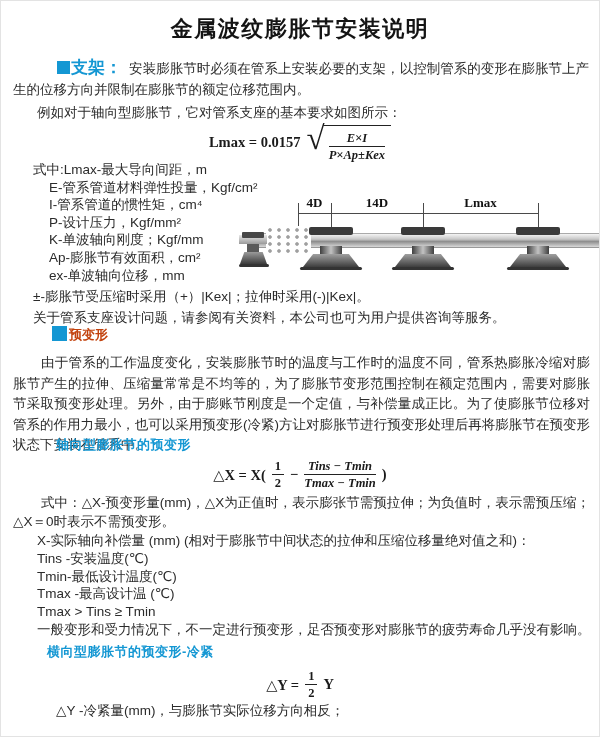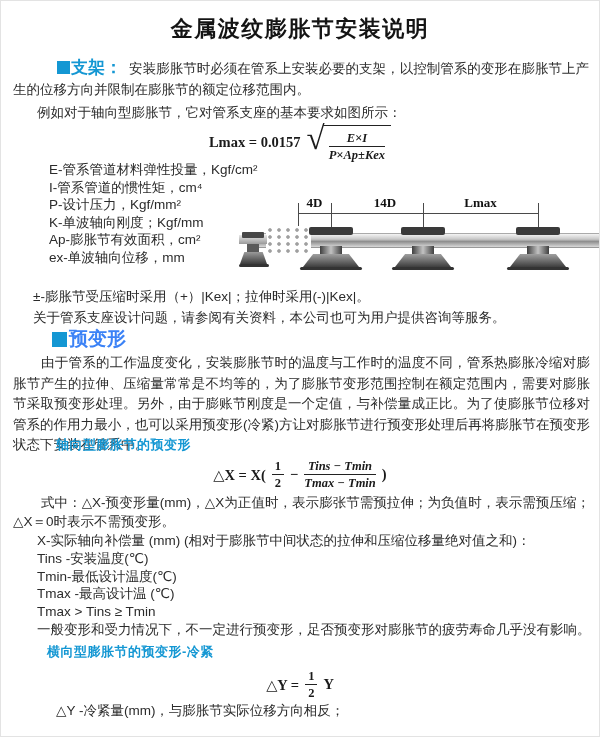--- a/index.html
+++ b/index.html
@@ -18,21 +18,21 @@
   .sq13{width:13px;height:13px;vertical-align:-1px;margin-right:1px;}
   .sq15{width:15px;height:15px;vertical-align:-2px;margin-right:2px;}
   .accent-head{font-size:17px;font-weight:bold;color:#1497d3;margin-right:7px;}
   .intro{top:56px;left:12px;width:576px;text-align:justify;text-indent:44px;}
   .example{top:103px;left:36px;}
   .note-line{font-size:13.5px;line-height:17px;}
   .defs{top:160px;left:32px;font-size:13.5px;line-height:17.6px;}
   .defs .ind{padding-left:16px;}
   .kexnote{top:287px;left:32px;}
   .servicenote{top:308px;left:32px;}
-  .sec2head{top:325px;left:12px;font-size:19px;font-weight:bold;color:#3b82f6;padding-left:39px;}
+  .sec2head{top:325px;left:12px;font-size:13px;font-weight:bold;color:#c2410c;padding-left:39px;}
   .para2{top:352px;left:12px;width:577px;text-align:justify;text-indent:28px;line-height:20.5px;font-size:13.5px;}
   .subhead{font-size:13px;font-weight:bold;color:#1497d3;letter-spacing:0.5px;}
   .axialhead{top:435px;left:55px;}
   .explain2{top:492px;left:12px;width:577px;text-align:justify;text-indent:28px;line-height:19px;font-size:13.5px;}
   .xnote{top:531px;left:36px;}
   .tlines{top:549px;left:36px;font-size:13.5px;line-height:17.5px;}
   .generalnote{top:620px;left:36px;}
   .lateralhead{top:642px;left:46px;text-align:right;}
   .ynote{top:701px;left:55px;}
 
@@ -96,38 +96,39 @@
       <span class="content">
         <span class="frac ital">
           <span class="num">E×I</span>
           <span class="den">P×Ap±Kex</span>
         </span>
       </span>
     </span>
   </div>
 
   <div class="abs defs">
+    <div>式中:Lmax-最大导向间距，m</div>
     <div class="ind">E-管系管道材料弹性投量，Kgf/cm²</div>
     <div class="ind">I-管系管道的惯性矩，cm⁴</div>
     <div class="ind">P-设计压力，Kgf/mm²</div>
     <div class="ind">K-单波轴向刚度；Kgf/mm</div>
     <div class="ind">Ap-膨胀节有效面积，cm²</div>
     <div class="ind">ex-单波轴向位移，mm</div>
   </div>
   <div class="abs kexnote note-line">±-膨胀节受压缩时采用（+）|Kex|；拉伸时采用(-)|Kex|。</div>
   <div class="abs servicenote note-line">关于管系支座设计问题，请参阅有关资料，本公司也可为用户提供咨询等服务。</div>
 
   <div class="abs diagram">
     <div class="dimline"></div>
     <div class="tick" style="left:59px;"></div>
     <div class="tick" style="left:92px;"></div>
     <div class="tick" style="left:184px;"></div>
     <div class="tick" style="left:299px;"></div>
     <div class="dimlabel" style="left:59px;width:33px;">4D</div>
-    <div class="dimlabel" style="left:100px;width:92px;">14D</div>
+    <div class="dimlabel" style="left:92px;width:92px;">14D</div>
     <div class="dimlabel" style="left:184px;width:115px;">Lmax</div>
     <div class="pipe"></div>
     <div class="bellows"></div>
     <div>
       <div class="anchor-stub"></div>
       <div class="anchor-clamp"></div>
       <div class="anchor-post"></div>
       <div class="anchor-base"></div>
       <div class="anchor-plate"></div>
     </div>

